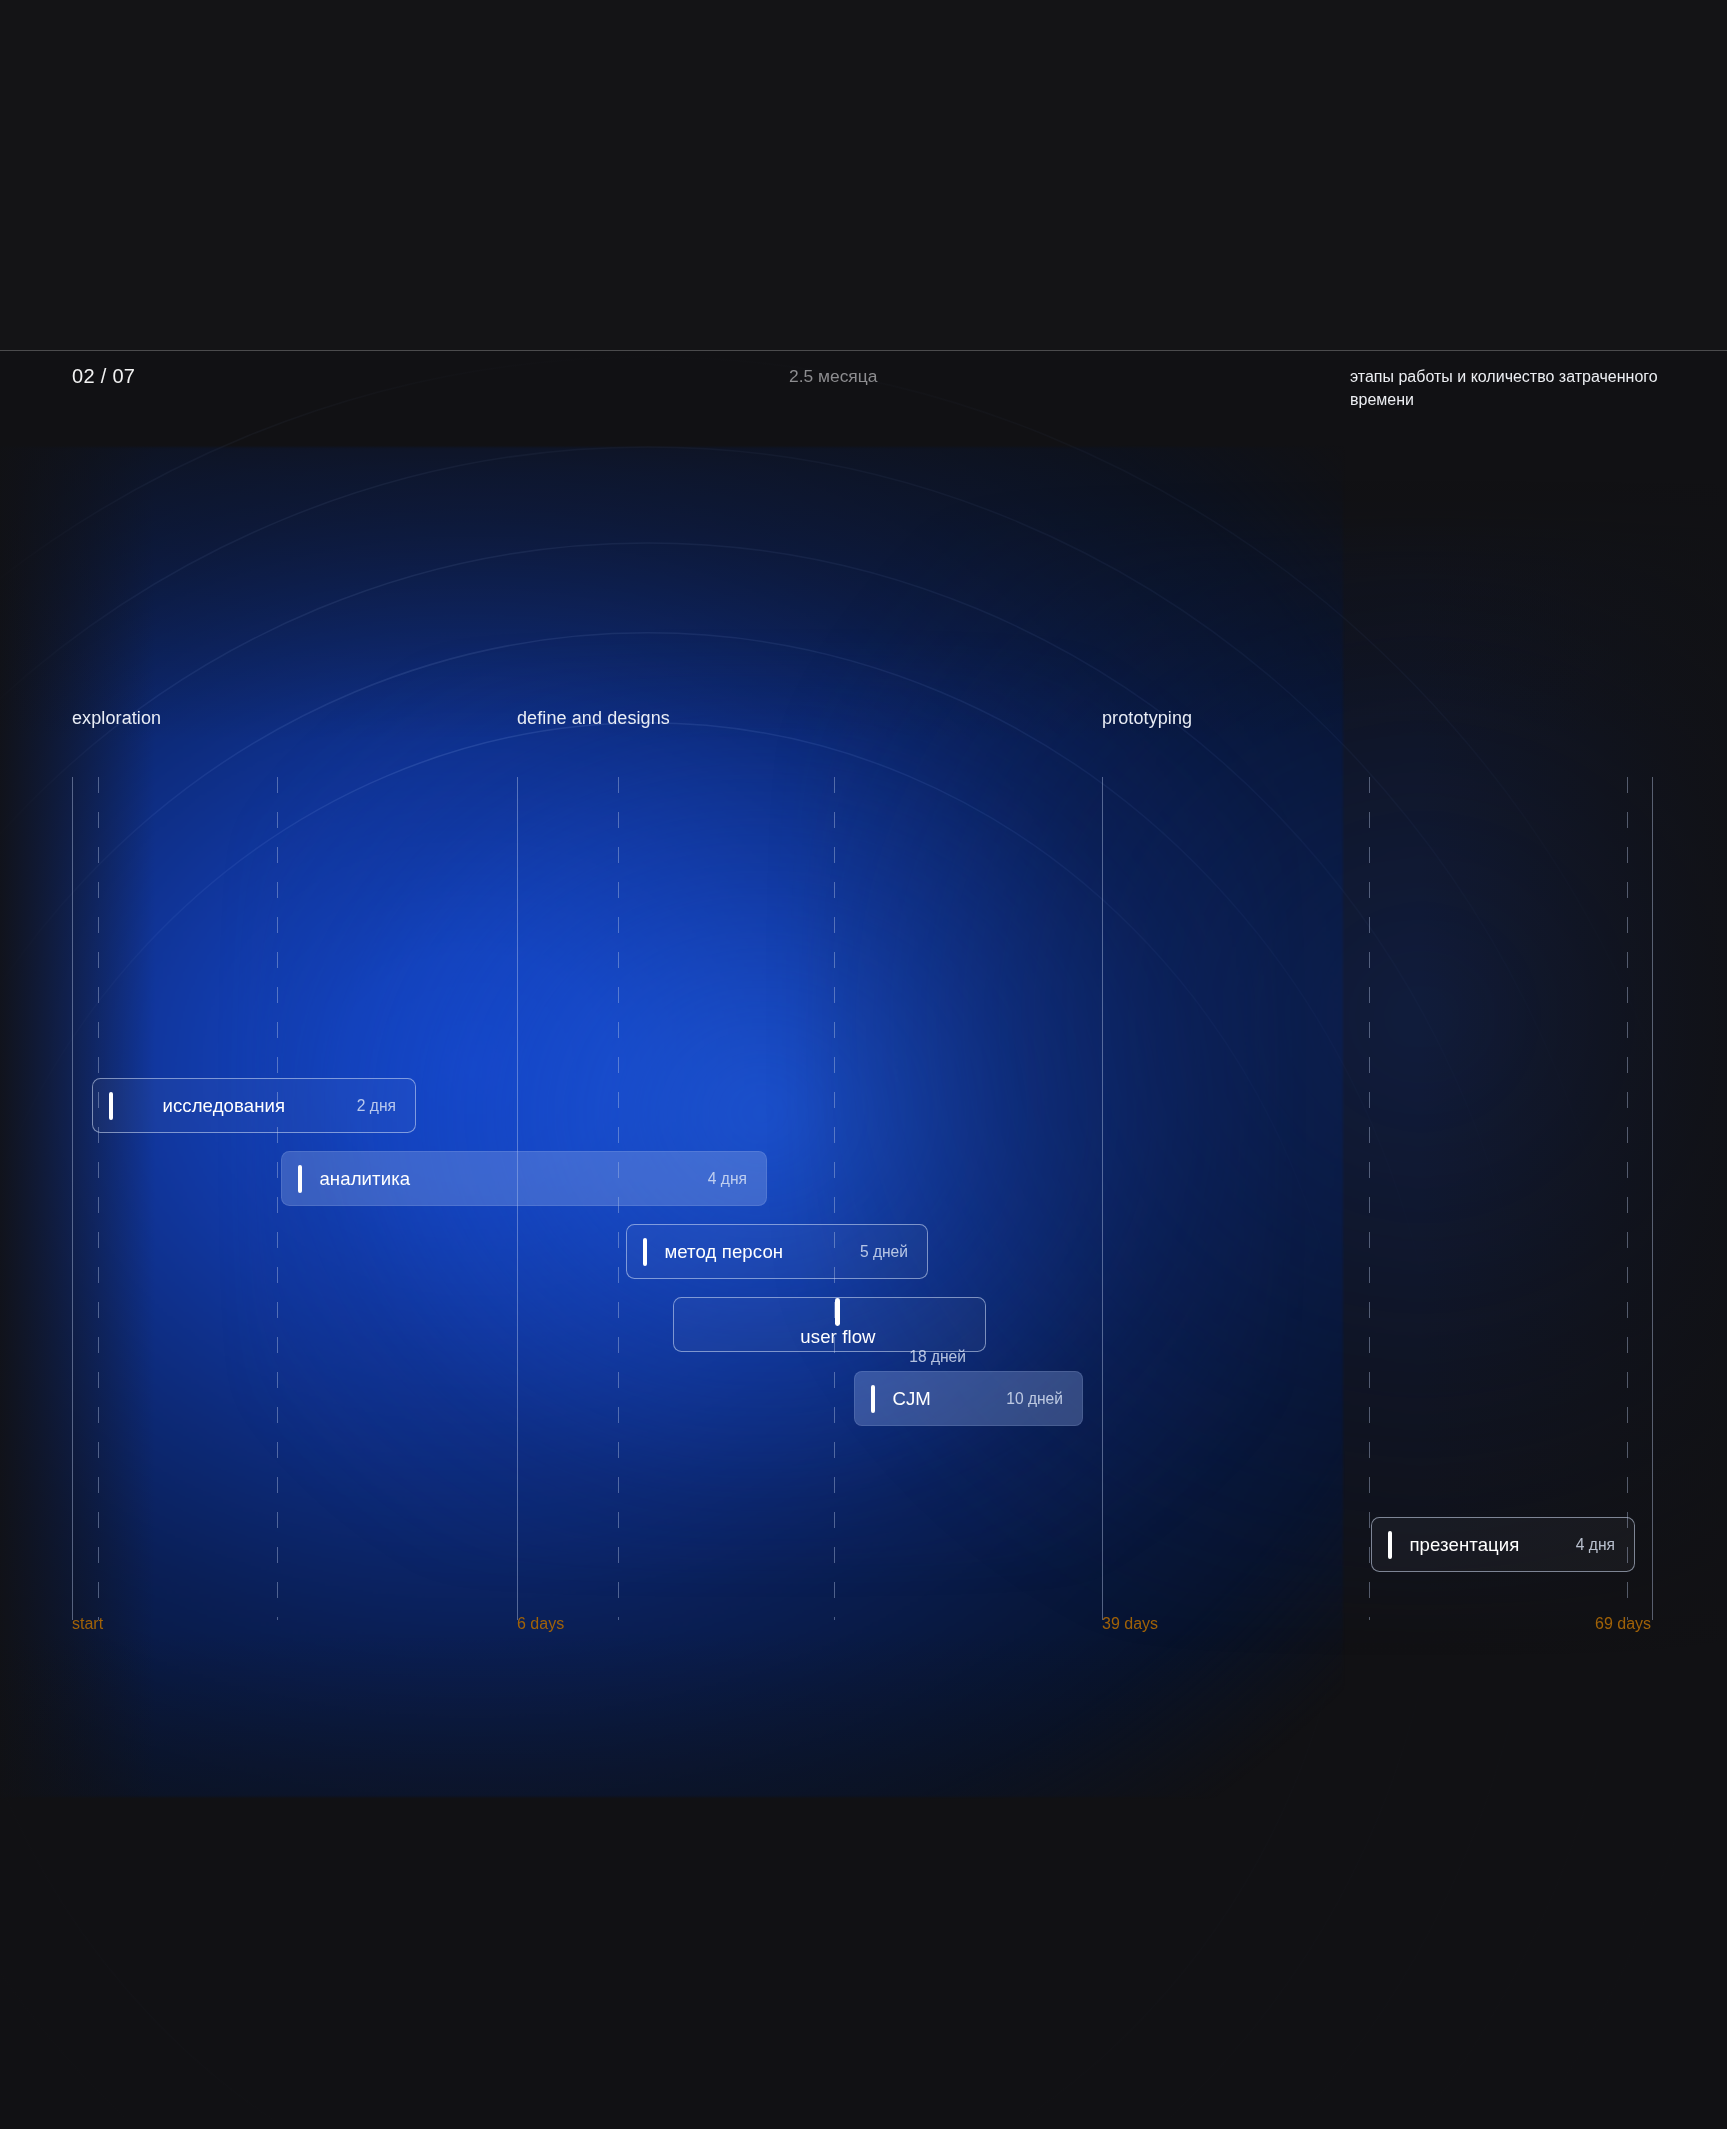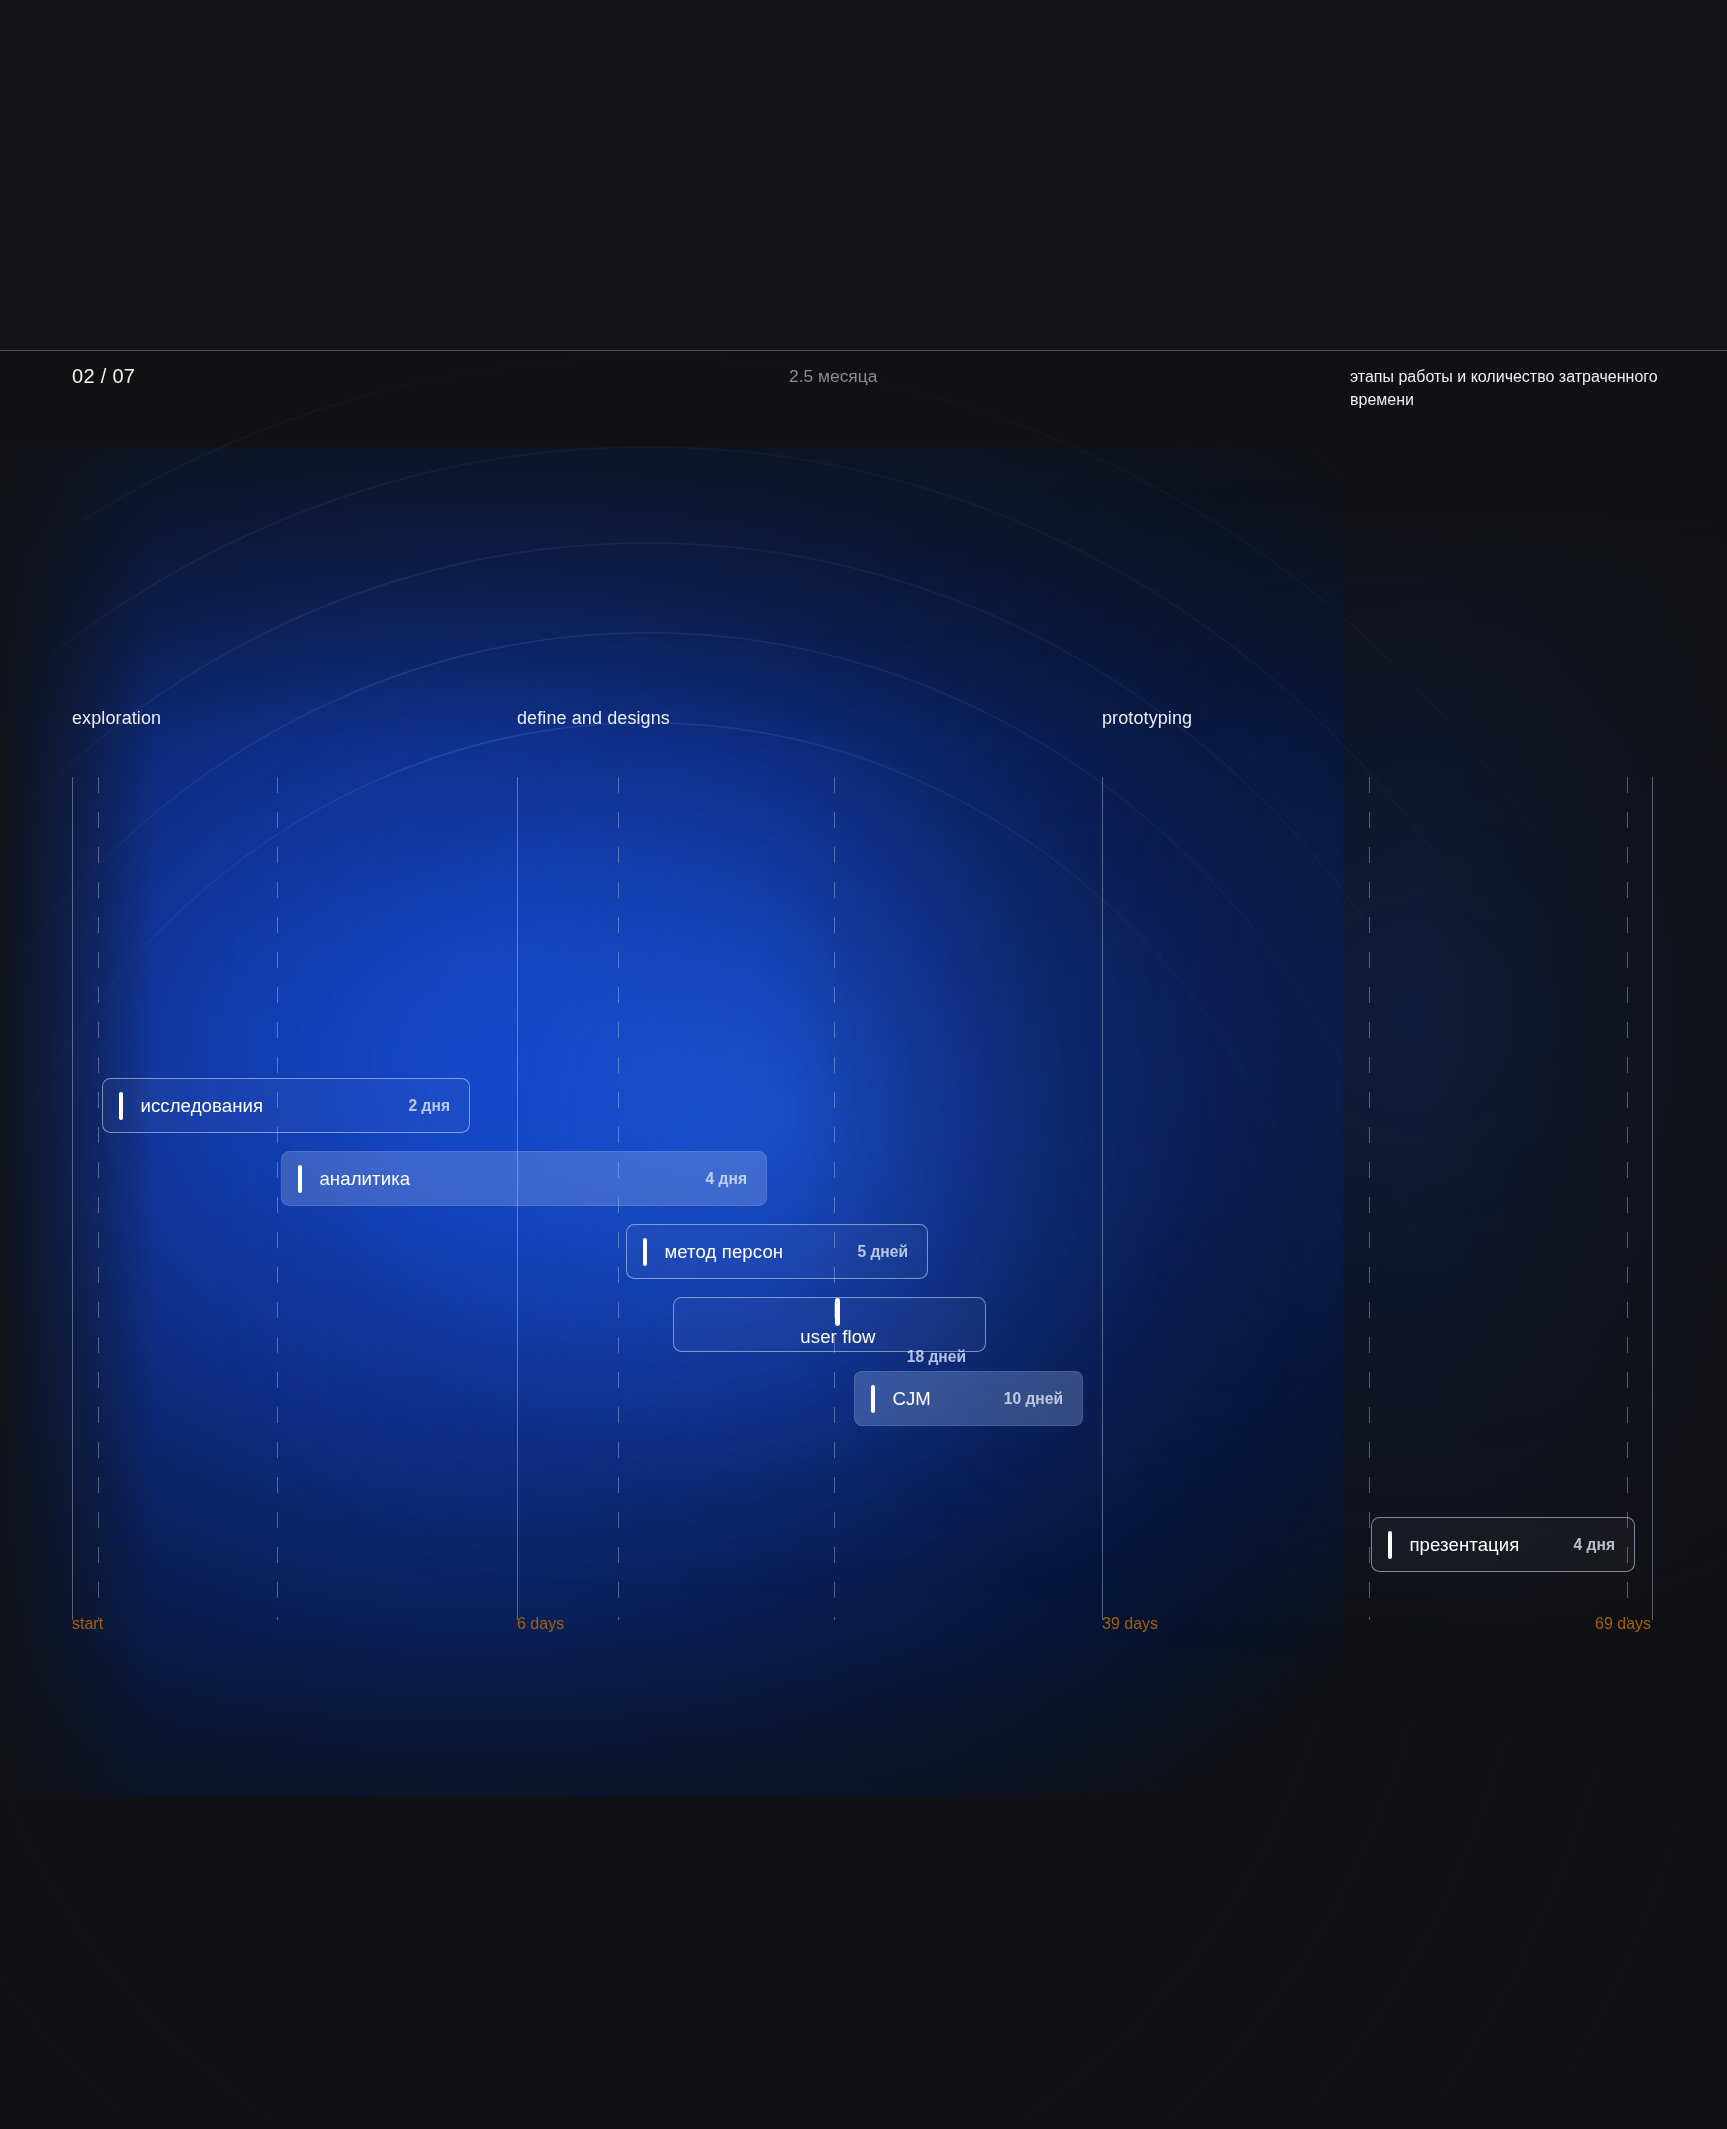--- a/index.html
+++ b/index.html
@@ -116,21 +116,21 @@
   .bar-tick{
     width:4.8px; height:28px; border-radius:2.4px; background:#fff;
     margin-left:15.6px; flex:0 0 auto;
   }
   .bar-title{
     margin-left:17px; font-size:18.6px; color:#ffffff; white-space:nowrap;
     letter-spacing:0.1px;
   }
   .bar-days{
     margin-left:auto; margin-right:19px; font-size:15.6px;
-    color:rgba(222,231,248,.80); white-space:nowrap;font-weight:bold;
+    color:rgba(222,231,248,.80); white-space:nowrap;
   }
 </style>
 </head>
 <body>
 
 <div id="top-band"></div>
 <div id="top-divider"></div>
 
 <div id="stage">
   <div id="glow-a"></div>
@@ -182,21 +182,21 @@
   </div>
 
 <div id="axis-labels">
     <div class="axis-label" style="left: 72px;">start</div>
     <div class="axis-label" style="left: 517px;">6 days</div>
     <div class="axis-label" style="left: 1102px;">39 days</div>
     <div class="axis-label" style="left: 1595px;">69 days</div>
   </div>
 
 <div id="bars">
-    <div class="bar outline" style="left: 102px; top: 1078px; width: 368px;">
+    <div class="bar outline" style="left: 92px; top: 1078px; width: 324px; gap: 32px;">
       <span class="bar-tick"></span>
       <span class="bar-title">исследования</span>
       <span class="bar-days">2 дня</span>
     </div>
     <div class="bar filled" style="left: 281px; top: 1151px; width: 486px;">
       <span class="bar-tick"></span>
       <span class="bar-title">аналитика</span>
       <span class="bar-days">4 дня</span>
     </div>
     <div class="bar outline" style="left: 626px; top: 1224px; width: 302px;">

